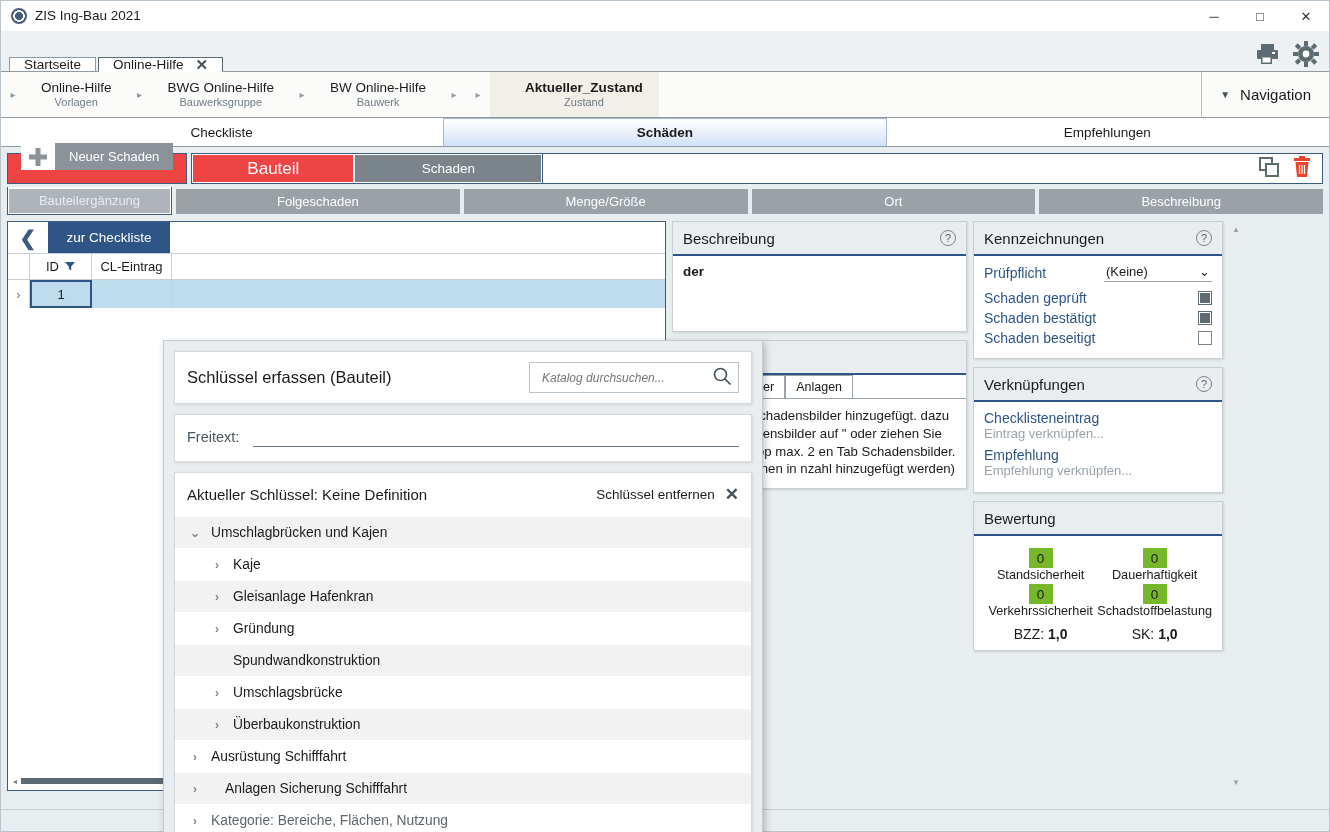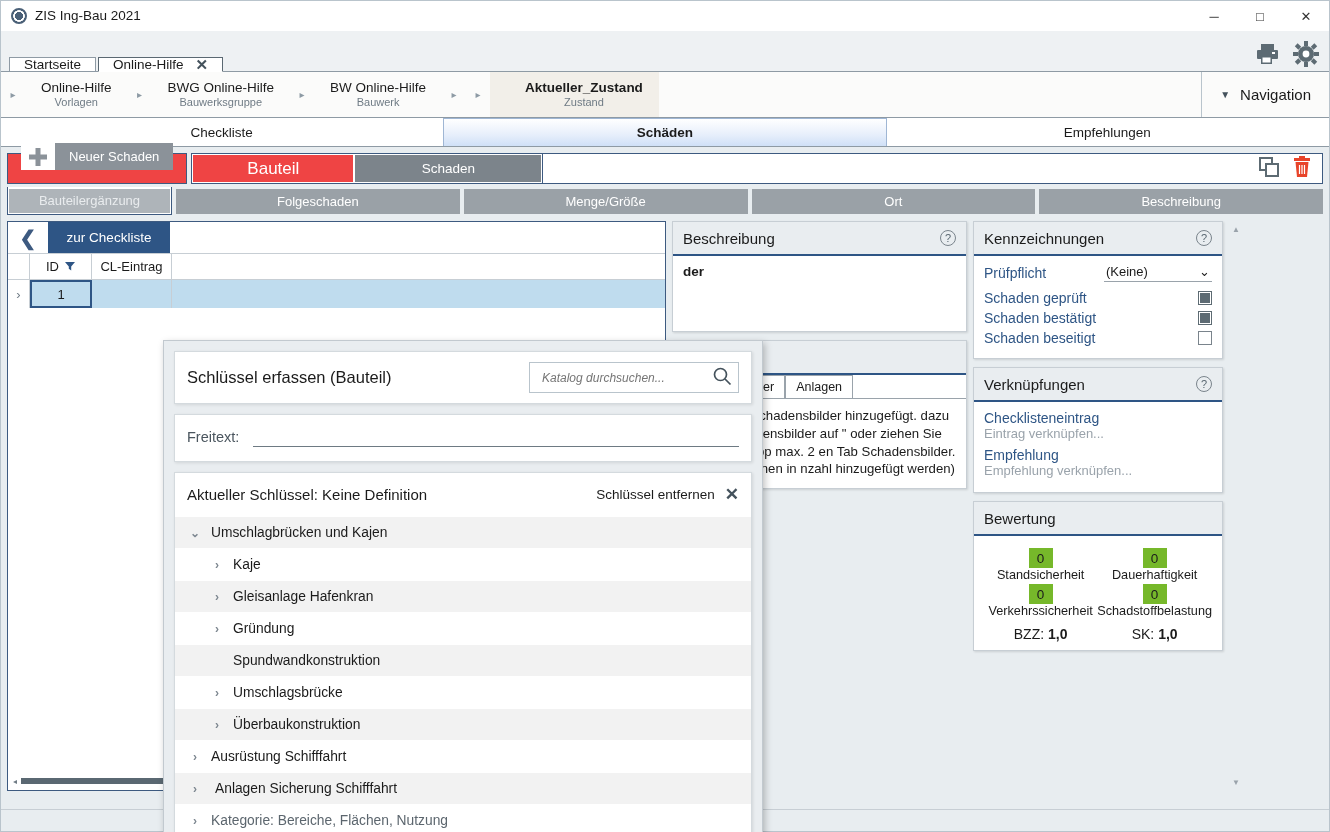--- a/index.html
+++ b/index.html
@@ -882,21 +882,21 @@
         <div class="trow alt" style="padding-left:34px">
           <span class="chev">›</span>
           <span class="tlabel" style="margin-left:8px">Überbaukonstruktion</span>
         </div>
         <div class="trow" style="padding-left:12px">
           <span class="chev">›</span>
           <span class="tlabel" style="margin-left:8px">Ausrüstung Schifffahrt</span>
         </div>
         <div class="trow alt" style="padding-left:12px">
           <span class="chev">›</span>
-          <span class="tlabel" style="margin-left:12px">Anlagen Sicherung Schifffahrt</span>
+          <span class="tlabel" style="margin-left:22px">Anlagen Sicherung Schifffahrt</span>
         </div>
         <div class="trow cat" style="padding-left:12px">
           <span class="chev">›</span>
           <span class="tlabel" style="margin-left:8px">Kategorie: Bereiche, Flächen, Nutzung</span>
         </div>
 
       </div>
 
     </div>
 

